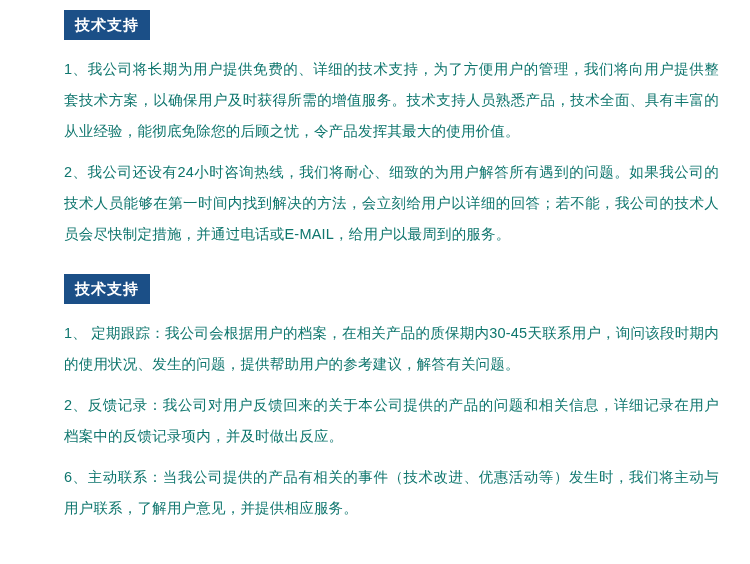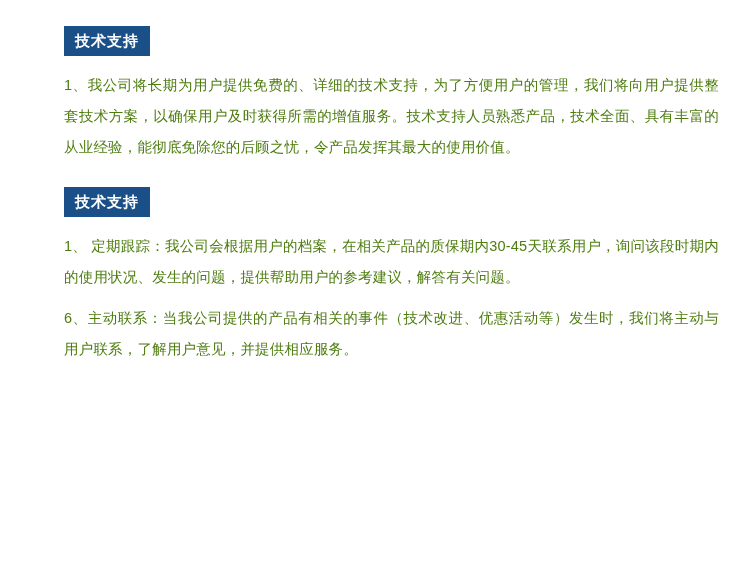--- a/index.html
+++ b/index.html
@@ -12,21 +12,21 @@
     background: #ffffff;
     font-family: "Liberation Sans", "DejaVu Sans", sans-serif;
     color: #3c3c3c;
     overflow: hidden;
   }
   .page {
     position: relative;
     width: 750px;
     height: 564px;
     box-sizing: border-box;
-    padding: 22px 28px 0 64px;
+    padding: 6px 28px 0 64px;
   }
   .section {
     margin-bottom: 6px;
   }
   .section-heading {
     display: inline-block;
     background: #1b4f87;
     color: #ffffff;
     font-size: 15px;
     font-weight: bold;
@@ -34,21 +34,21 @@
     padding: 7px 11px 8px 11px;
     letter-spacing: 1px;
     margin: 4px 0 14px 0;
   }
   .section-heading-wrap {
     display: block;
   }
   .para {
     font-size: 14.5px;
     line-height: 31px;
-    color: #4d7c0f;
+    color: #0f766e;
     margin: 0 0 10px 0;
     text-align: justify;
     letter-spacing: 0.2px;
     max-width: 655px;
   }
   .para:last-child {
     margin-bottom: 0;
   }
   .section-two {
     margin-top: 20px;
@@ -57,23 +57,25 @@
 </head>
 <body>
 
 <div class="page">
 
   <div class="section">
     <span class="section-heading-wrap">
       <span class="section-heading">技术支持</span>
     </span>
     <p class="para">1、我公司将长期为用户提供免费的、详细的技术支持，为了方便用户的管理，我们将向用户提供整套技术方案，以确保用户及时获得所需的增值服务。技术支持人员熟悉产品，技术全面、具有丰富的从业经验，能彻底免除您的后顾之忧，令产品发挥其最大的使用价值。</p>
+    <p class="para">2、我公司还设有24小时咨询热线，我们将耐心、细致的为用户解答所有遇到的问题。如果我公司的技术人员能够在第一时间内找到解决的方法，会立刻给用户以详细的回答；若不能，我公司的技术人员会尽快制定措施，并通过电话或E-MAIL，给用户以最周到的服务。</p>
   </div>
 
   <div class="section section-two">
     <span class="section-heading-wrap">
       <span class="section-heading">技术支持</span>
     </span>
     <p class="para">1、 定期跟踪：我公司会根据用户的档案，在相关产品的质保期内30-45天联系用户，询问该段时期内的使用状况、发生的问题，提供帮助用户的参考建议，解答有关问题。</p>
+    <p class="para">2、反馈记录：我公司对用户反馈回来的关于本公司提供的产品的问题和相关信息，详细记录在用户档案中的反馈记录项内，并及时做出反应。</p>
     <p class="para">6、主动联系：当我公司提供的产品有相关的事件（技术改进、优惠活动等）发生时，我们将主动与用户联系，了解用户意见，并提供相应服务。</p>
   </div>
 
 </div>
 
 </body></html>

